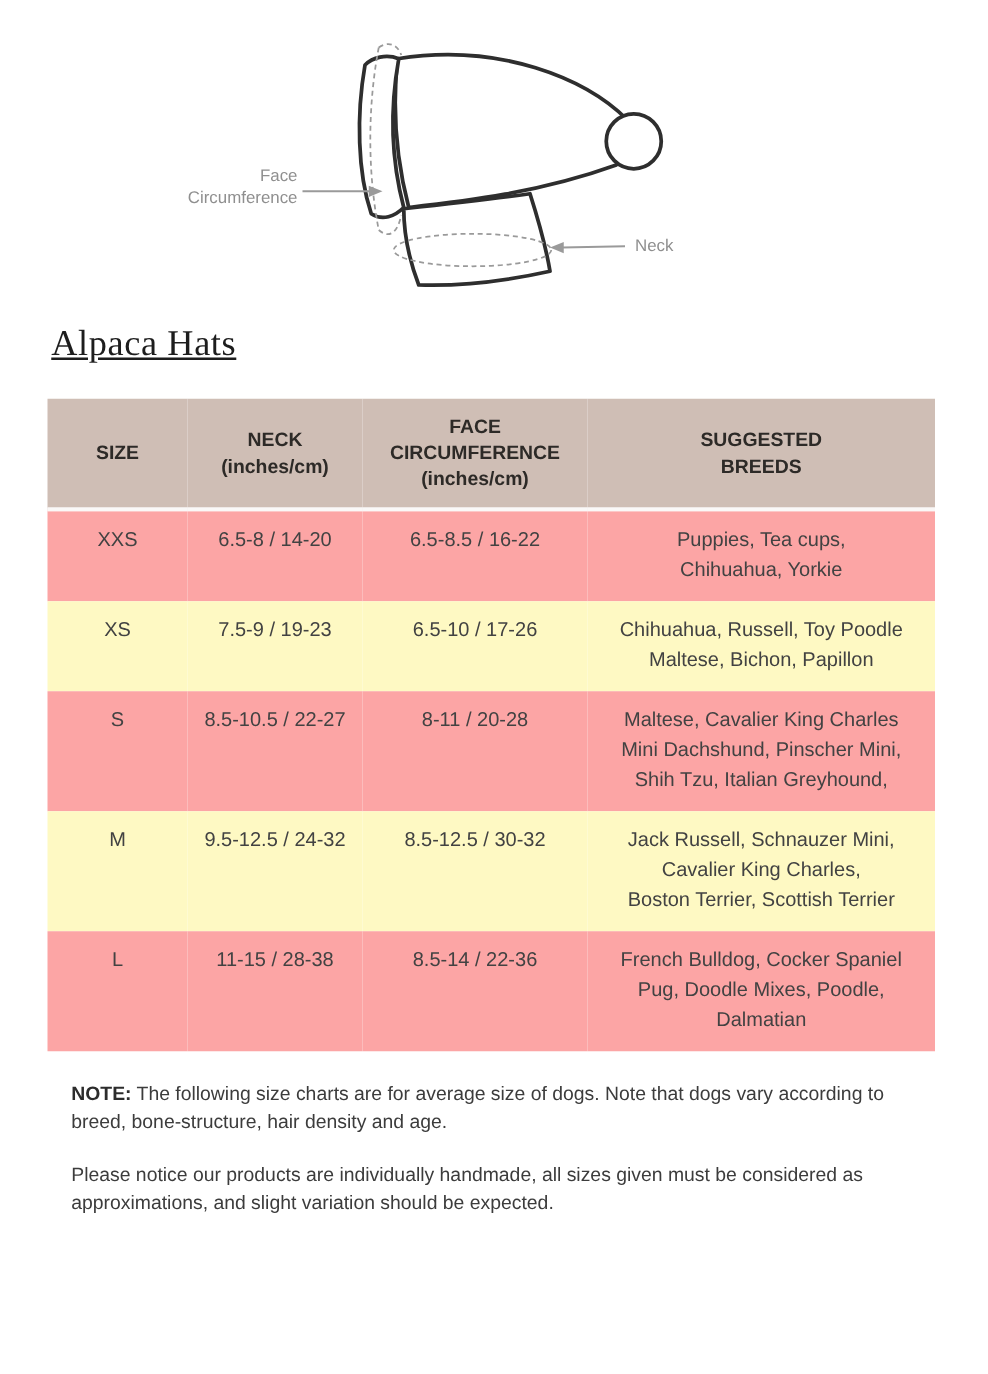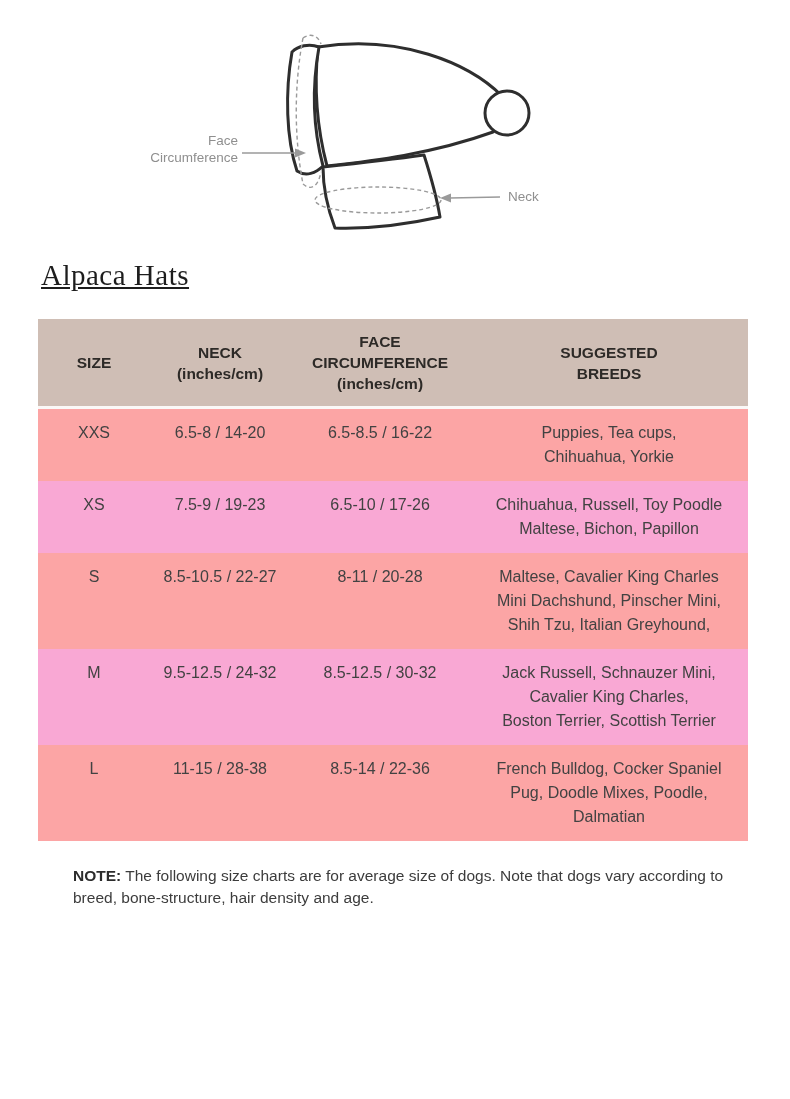--- a/index.html
+++ b/index.html
@@ -31,28 +31,28 @@
   }
   .size-chart thead th{
     background:#cfbeb5;color:#2d2a27;font-size:15.5px;font-weight:bold;
     line-height:21px;vertical-align:middle;height:58px;
     border-bottom:3px solid #faf8f7;
   }
   .size-chart tbody td{
     font-size:16px;line-height:24px;vertical-align:top;color:#424242;
   }
   .size-chart tbody tr.light{background:#fca5a5;}
-  .size-chart tbody tr.dark{background:#f9a8d4;}
+  .size-chart tbody tr.dark{background:#fef9c3;}
   .col-size{width:112px;}
   .col-neck{width:140px;}
   .col-face{width:180px;}
   .col-breeds{width:278px;}
   
   .notes{margin:24px 60px 0 57px;font-size:15.5px;line-height:22px;color:#3c3c3c;}
-  .notes p{margin:0 0 21px 16px;}
+  .notes p{margin:0 0 21px 0;}
   .notes .bold{font-weight:bold;color:#2c2c2c;}
 </style>
 </head>
 <body>
 
 <div class="diagram">
   <svg width="790" height="245" viewBox="0 0 790 245">
 
     <path d="M318,47 C400,34 469,63 502,96 L493,132 C432,154 372,161 327,166 C317,128 314,86 318,47 Z" fill="#ffffff" stroke="#2e2e2e" stroke-width="3" stroke-linejoin="round"></path>
 
@@ -143,13 +143,14 @@
       <td>8.5-14 / 22-36</td>
       <td>French Bulldog, Cocker Spaniel
 Pug, Doodle Mixes, Poodle,
 Dalmatian</td>
     </tr>
   </tbody>
 </table>
 
 <div class="notes">
   <p><span class="bold">NOTE:</span><span> The following size charts are for average size of dogs. Note that dogs vary according to breed, bone-structure, hair density and age.</span></p>
+  <p>Please notice our products are individually handmade, all sizes given must be considered as approximations, and  slight variation should be expected.</p>
 </div>
 
 </body></html>

